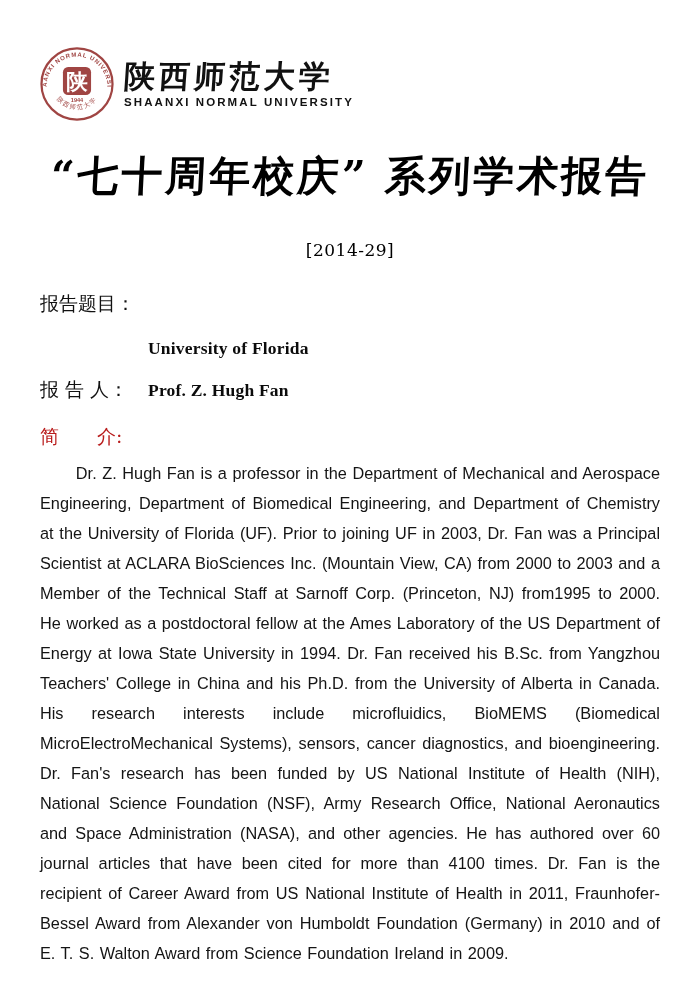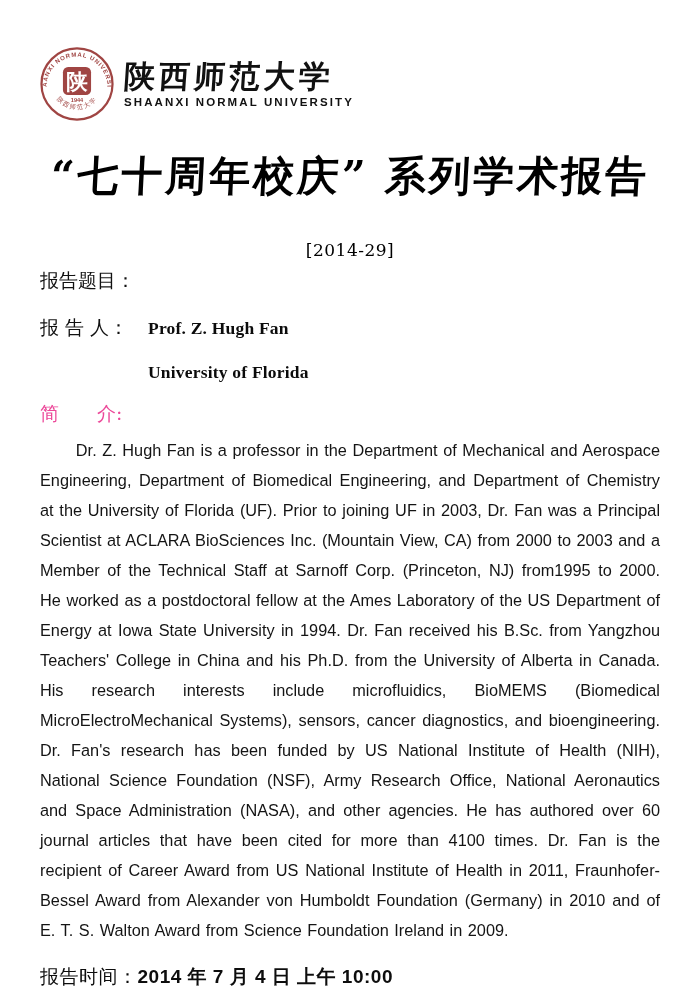--- a/index.html
+++ b/index.html
@@ -67,21 +67,21 @@
   .issue-number {
     margin-top: 36px;
     text-align: center;
     font-family: "DejaVu Serif", serif;
     font-size: 17px;
     color: #000000;
     letter-spacing: 0.5px;
   }
 
   
-  .fields { margin-top: 8px; }
+  .fields { margin-top: 31px; }
   .field-row {
     display: flex;
     align-items: baseline;
     margin-bottom: 21px;
   }
   .field-label {
     flex: 0 0 108px;
     font-family: "DejaVu Serif", serif;
     font-size: 19px;
     color: #111;
@@ -92,21 +92,21 @@
     font-weight: bold;
     font-size: 17.5px;
     color: #0b0b0b;
     letter-spacing: 0.2px;
   }
   .field-row.affil { margin-left: 108px; margin-bottom: 18px; }
 
   .intro-label {
     font-family: "DejaVu Serif", serif;
     font-size: 19px;
-    color: #ec4899;
+    color: #b91c1c;
     margin-bottom: 8px;
     white-space: pre;
   }
 
   
   .bio {
     font-family: Liberation Sans, sans-serif;
     font-size: 16.3px;
     line-height: 30px;
     text-align: justify;
@@ -155,26 +155,26 @@
   </div>
 
   <div class="main-title">“七十周年校庆” 系列学术报告</div>
 
   <div class="issue-number">[2014-29]</div>
 
   <div class="fields">
     <div class="field-row">
       <span class="field-label">报告题目：</span>
     </div>
+    <div class="field-row affil">
+      <span class="field-value">University of Florida</span>
+    </div>
     <div class="field-row">
       <span class="field-label">报 告 人：</span>
       <span class="field-value">Prof. Z. Hugh Fan</span>
-    </div>
-    <div class="field-row affil">
-      <span class="field-value">University of Florida</span>
     </div>
     <div class="intro-label">简　　介:</div>
   </div>
 
   <p class="bio">Dr. Z. Hugh Fan is a professor in the Department of Mechanical and Aerospace Engineering, Department of Biomedical Engineering, and Department of Chemistry at the University of Florida (UF).  Prior to joining UF in 2003, Dr. Fan was a Principal Scientist at ACLARA BioSciences Inc. (Mountain View, CA) from 2000 to 2003 and a Member of the Technical Staff at Sarnoff Corp. (Princeton, NJ) from1995 to 2000.  He worked as a postdoctoral fellow at the Ames Laboratory of the US Department of Energy at Iowa State University in 1994.  Dr. Fan received his B.Sc. from Yangzhou Teachers' College in China and his Ph.D. from the University of Alberta in Canada.  His research interests include microfluidics, BioMEMS (Biomedical MicroElectroMechanical Systems), sensors, cancer diagnostics, and bioengineering.  Dr. Fan's research has been funded by US National Institute of Health (NIH), National Science Foundation (NSF), Army Research Office, National Aeronautics and Space Administration (NASA), and other agencies.  He has authored over 60 journal articles that have been cited for more than 4100 times.  Dr. Fan is the recipient of Career Award from US National Institute of Health in 2011, Fraunhofer-Bessel Award from Alexander von Humboldt Foundation (Germany) in 2010 and of E. T. S. Walton Award from Science Foundation Ireland in 2009.</p>
 
   <div class="schedule">
     <div class="schedule-line">
       <span>报告时间：</span><span class="num">2014 年 7 月 4 日  上午 10:00</span>
     </div>

